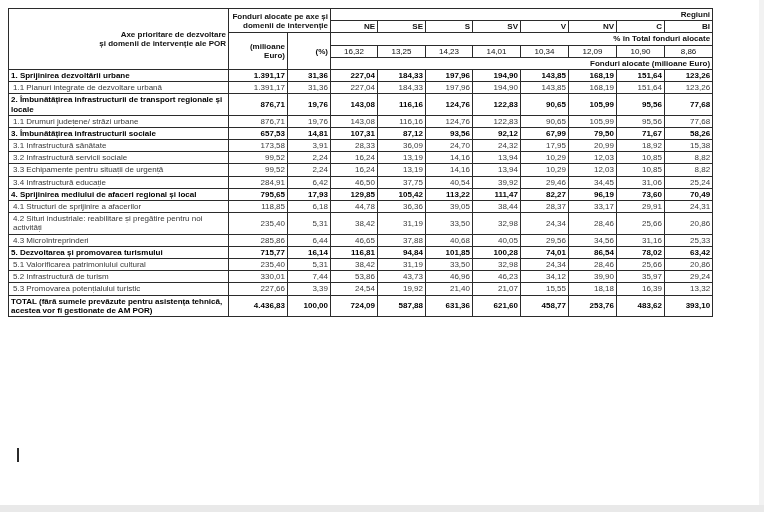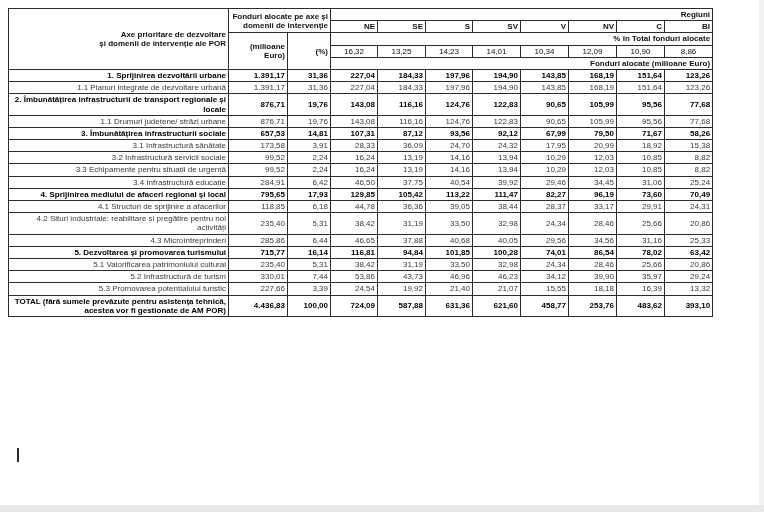--- a/index.html
+++ b/index.html
@@ -5,22 +5,22 @@
   html,body{margin:0;padding:0;background:#fff;}
   .page{position:relative;width:764px;height:512px;background:#ffffff;overflow:hidden;
         font-family:"Liberation Sans",sans-serif;color:#1a1a1a;}
   .edge-bottom{position:absolute;left:0;bottom:0;width:764px;height:7px;background:#e9e9e9;}
   .edge-right{position:absolute;right:0;top:0;width:5px;height:512px;background:#f2f2f2;}
   table.por{position:absolute;left:8px;top:8px;border-collapse:collapse;table-layout:fixed;
             width:704px;font-size:8px;line-height:1.15;}
   table.por th, table.por td{border:1px solid #2b2b2b;padding:1px 2px;vertical-align:middle;
             overflow:hidden;}
   table.por thead th{font-weight:bold;text-align:right;color:#111;}
-  td.label{text-align:right;color:#3a3a3a;font-weight:normal;}
-  td.label.indent{padding-left:13px;}
+  td.label{text-align:left;color:#3a3a3a;font-weight:normal;}
+  td.label.indent{padding-left:4px;}
   tr.bold td{font-weight:bold;color:#000;}
   td.num{text-align:right;color:#3a3a3a;white-space:nowrap;}
   tr.bold td.num{color:#000;}
   .pre{white-space:pre-line;}
   .share-row td{text-align:center;font-weight:normal;color:#111;}
   .cursor-mark{position:absolute;left:17px;top:448px;width:2px;height:14px;background:#2b2b2b;}
 </style>
 </head>
 <body>
 

